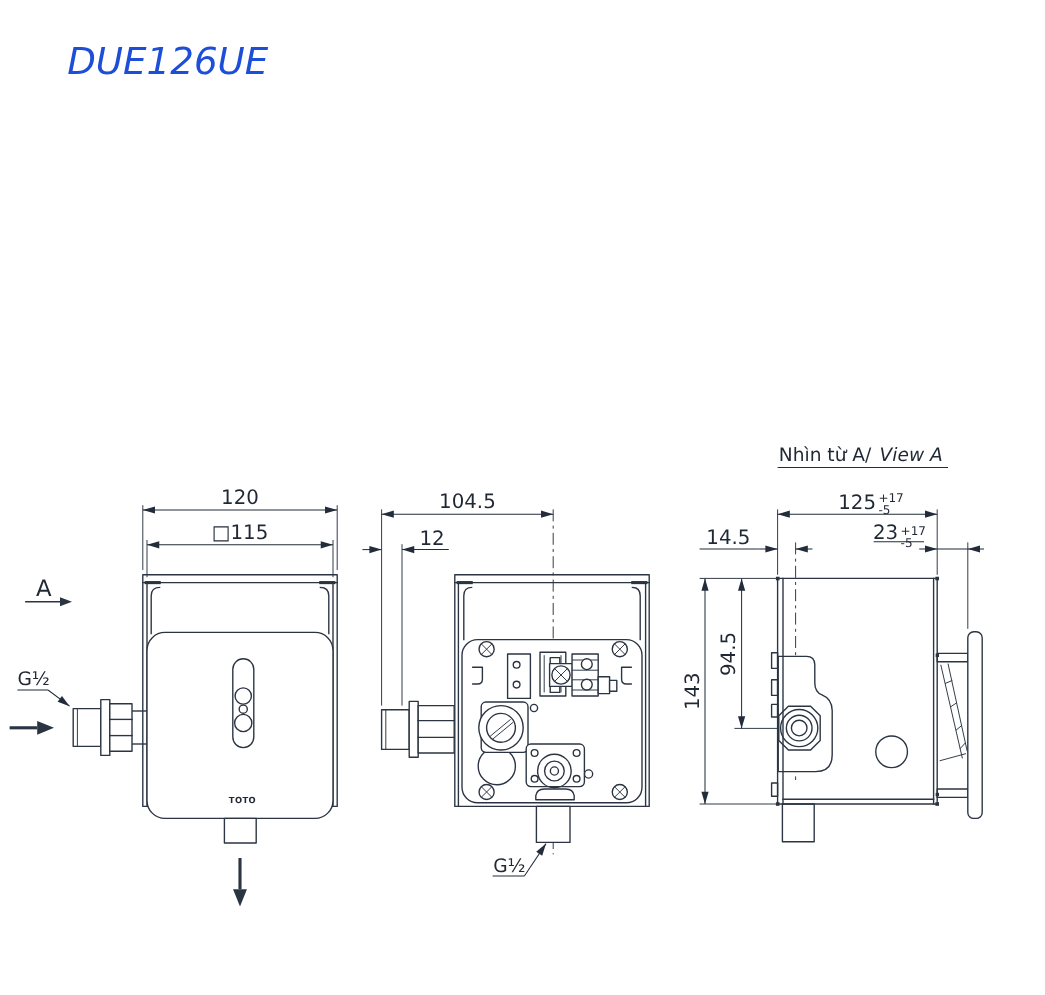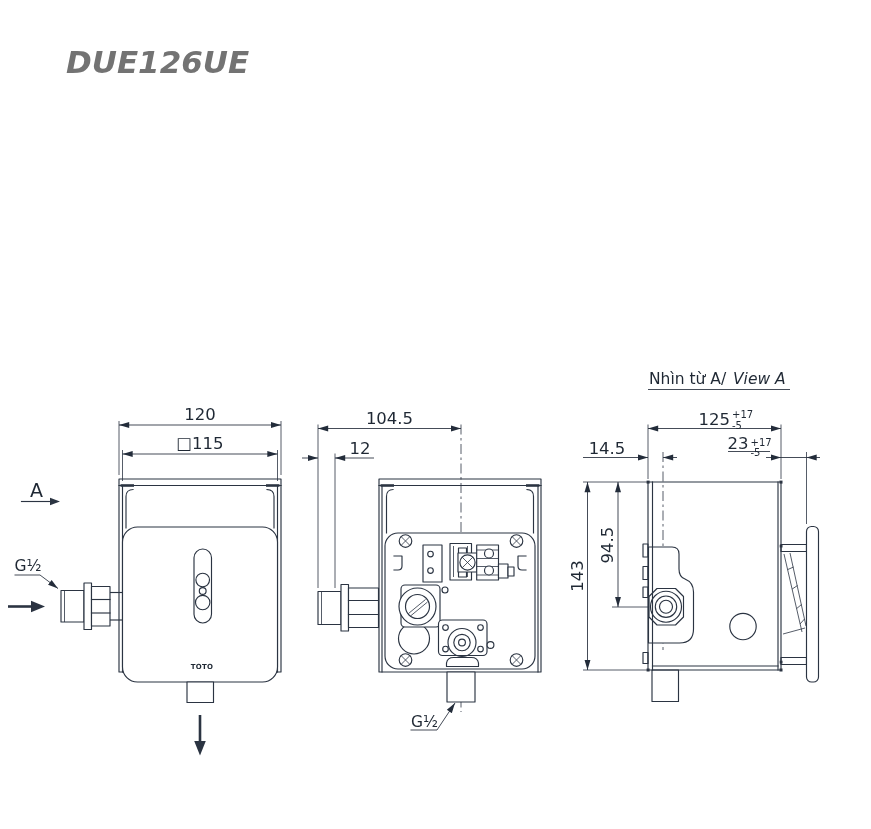--- a/index.html
+++ b/index.html
@@ -1,19 +1,19 @@
 <!DOCTYPE html>
 <html><head>
 <meta charset="utf-8">
 <style>
   html,body{margin:0;padding:0;background:#ffffff;}
   .page{position:relative;width:871px;height:829px;background:#fff;overflow:hidden;
         font-family:"DejaVu Sans","Liberation Sans",sans-serif;}
-  .title{position:absolute;left:48px;top:26px;margin:18px;font-size:31px;font-weight:bold;
-         font-style:italic;color:#737373;letter-spacing:0px;}
+  .title{position:absolute;left:48px;top:26px;margin:8px;font-size:31px;font-weight:normal;
+         font-style:italic;color:#1d4ed8;letter-spacing:0px;}
   svg{position:absolute;left:0;top:0;}
   
   .s  {stroke:#2b3442;stroke-width:1.15;fill:none;stroke-linecap:square;stroke-linejoin:round;}
   .s2 {stroke:#2b3442;stroke-width:0.8;fill:none;}
   .d  {stroke:#232c3a;stroke-width:0.85;fill:none;}
   .c  {stroke:#2b3442;stroke-width:0.8;fill:none;stroke-dasharray:10 3.5 2.5 3.5;}
   .k  {stroke:#2b3442;stroke-width:2.6;fill:none;}
   .w  {fill:#ffffff;}
   .f  {fill:#2b3442;stroke:none;}
   text{fill:#1f2834;font-family:"DejaVu Sans","Liberation Sans",sans-serif;}

